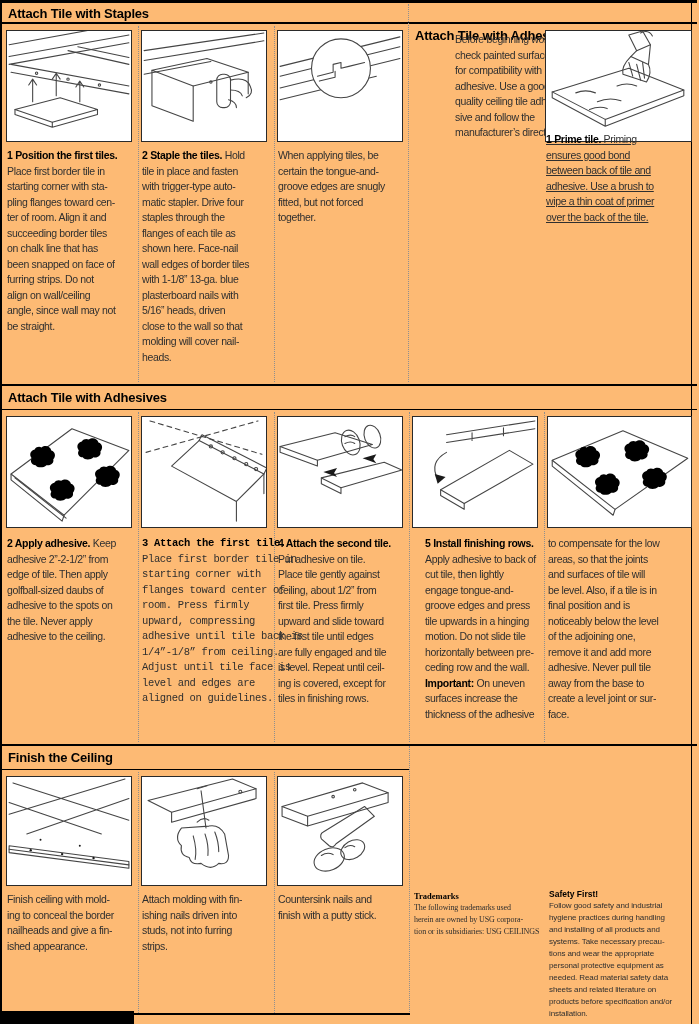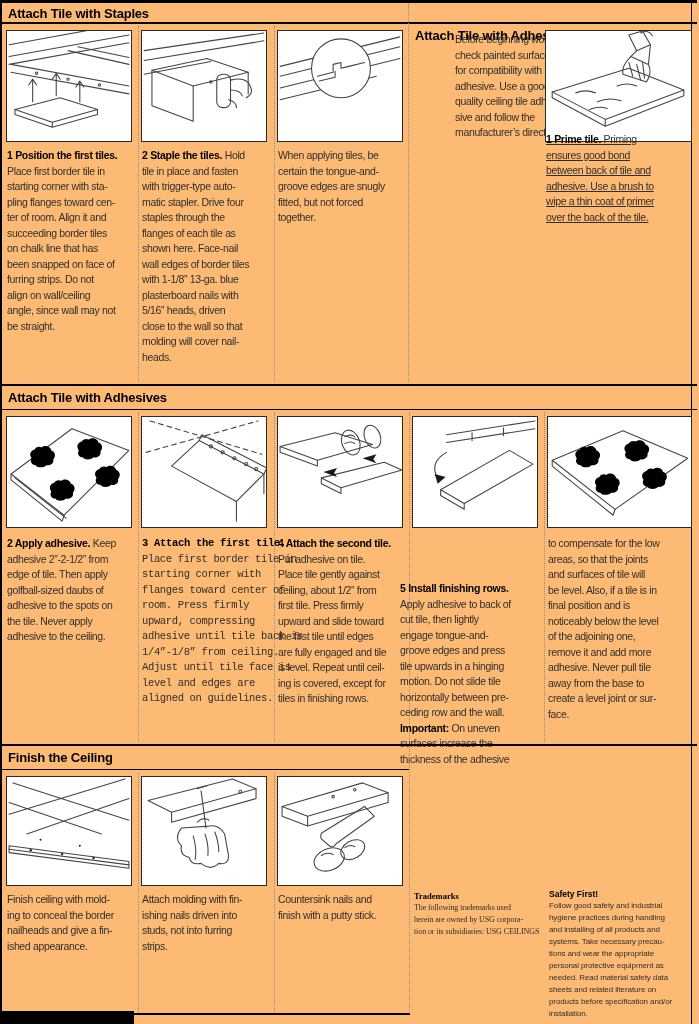--- a/index.html
+++ b/index.html
@@ -248,21 +248,21 @@
 Put adhesive on tile.
 Place tile gently against
 ceiling, about 1/2” from
 first tile. Press firmly
 upward and slide toward
 the first tile until edges
 are fully engaged and tile
 is level. Repeat until ceil-
 ing is covered, except for
 tiles in finishing rows.</span></div>
-  <div class="cap" style="left:400px;top:536px;width:128px;margin-top:45px;"><b>5 Install finishing rows.</b><span>
+  <div class="cap" style="left:425px;top:536px;width:128px;"><b>5 Install finishing rows.</b><span>
 Apply adhesive to back of
 cut tile, then lightly
 engage tongue-and-
 groove edges and press
 tile upwards in a hinging
 motion. Do not slide tile
 horizontally between pre-
 ceding row and the wall.
 </span><b>Important:</b><span> On uneven
 surfaces increase the

